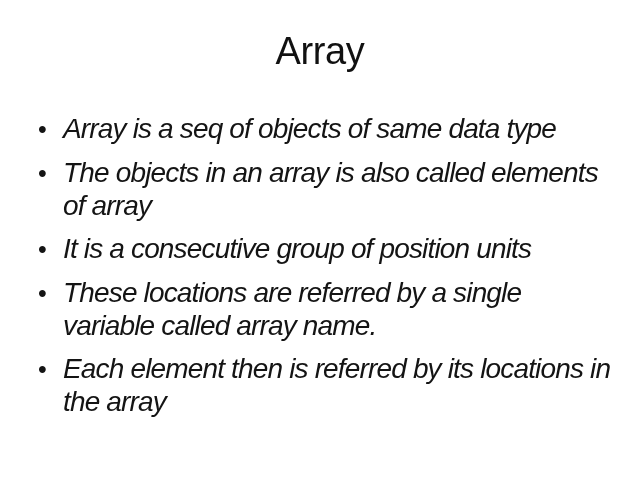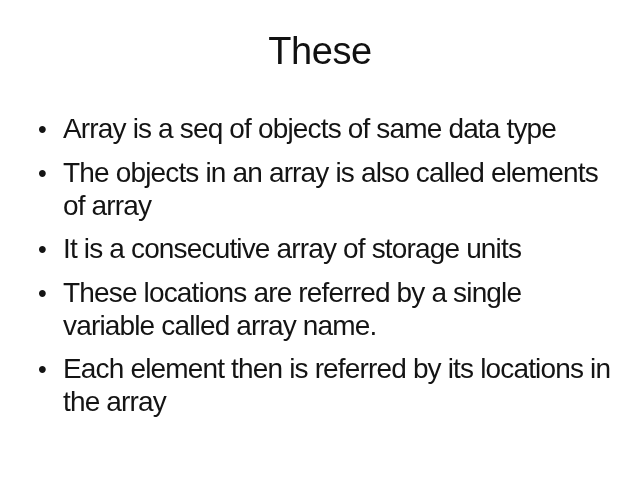--- a/index.html
+++ b/index.html
@@ -42,41 +42,42 @@
   }
   .bullet-dot {
     flex: 0 0 25px;
     width: 25px;
     font-size: 25px;
     letter-spacing: 0;
   }
   .bullet-text {
     white-space: pre-line;
     flex: 1 1 auto;
+    font-style: italic;
   }
 </style>
 </head>
 <body>
 
 <div class="slide">
-  <h1 class="slide-title">These</h1>
+  <h1 class="slide-title">Array</h1>
 
   <ul class="bullet-list">
     <li>
       <span class="bullet-dot">•</span>
       <span class="bullet-text">Array is a seq of objects of same data type</span>
     </li>
     <li>
       <span class="bullet-dot">•</span>
       <span class="bullet-text">The objects in an array is also called elements
 of array</span>
     </li>
     <li>
       <span class="bullet-dot">•</span>
-      <span class="bullet-text">It is a consecutive array of storage units</span>
+      <span class="bullet-text">It is a consecutive group of position units</span>
     </li>
     <li>
       <span class="bullet-dot">•</span>
       <span class="bullet-text">These locations are referred by a single
 variable called array name.</span>
     </li>
     <li>
       <span class="bullet-dot">•</span>
       <span class="bullet-text">Each element then is referred by its locations in
 the array</span>

